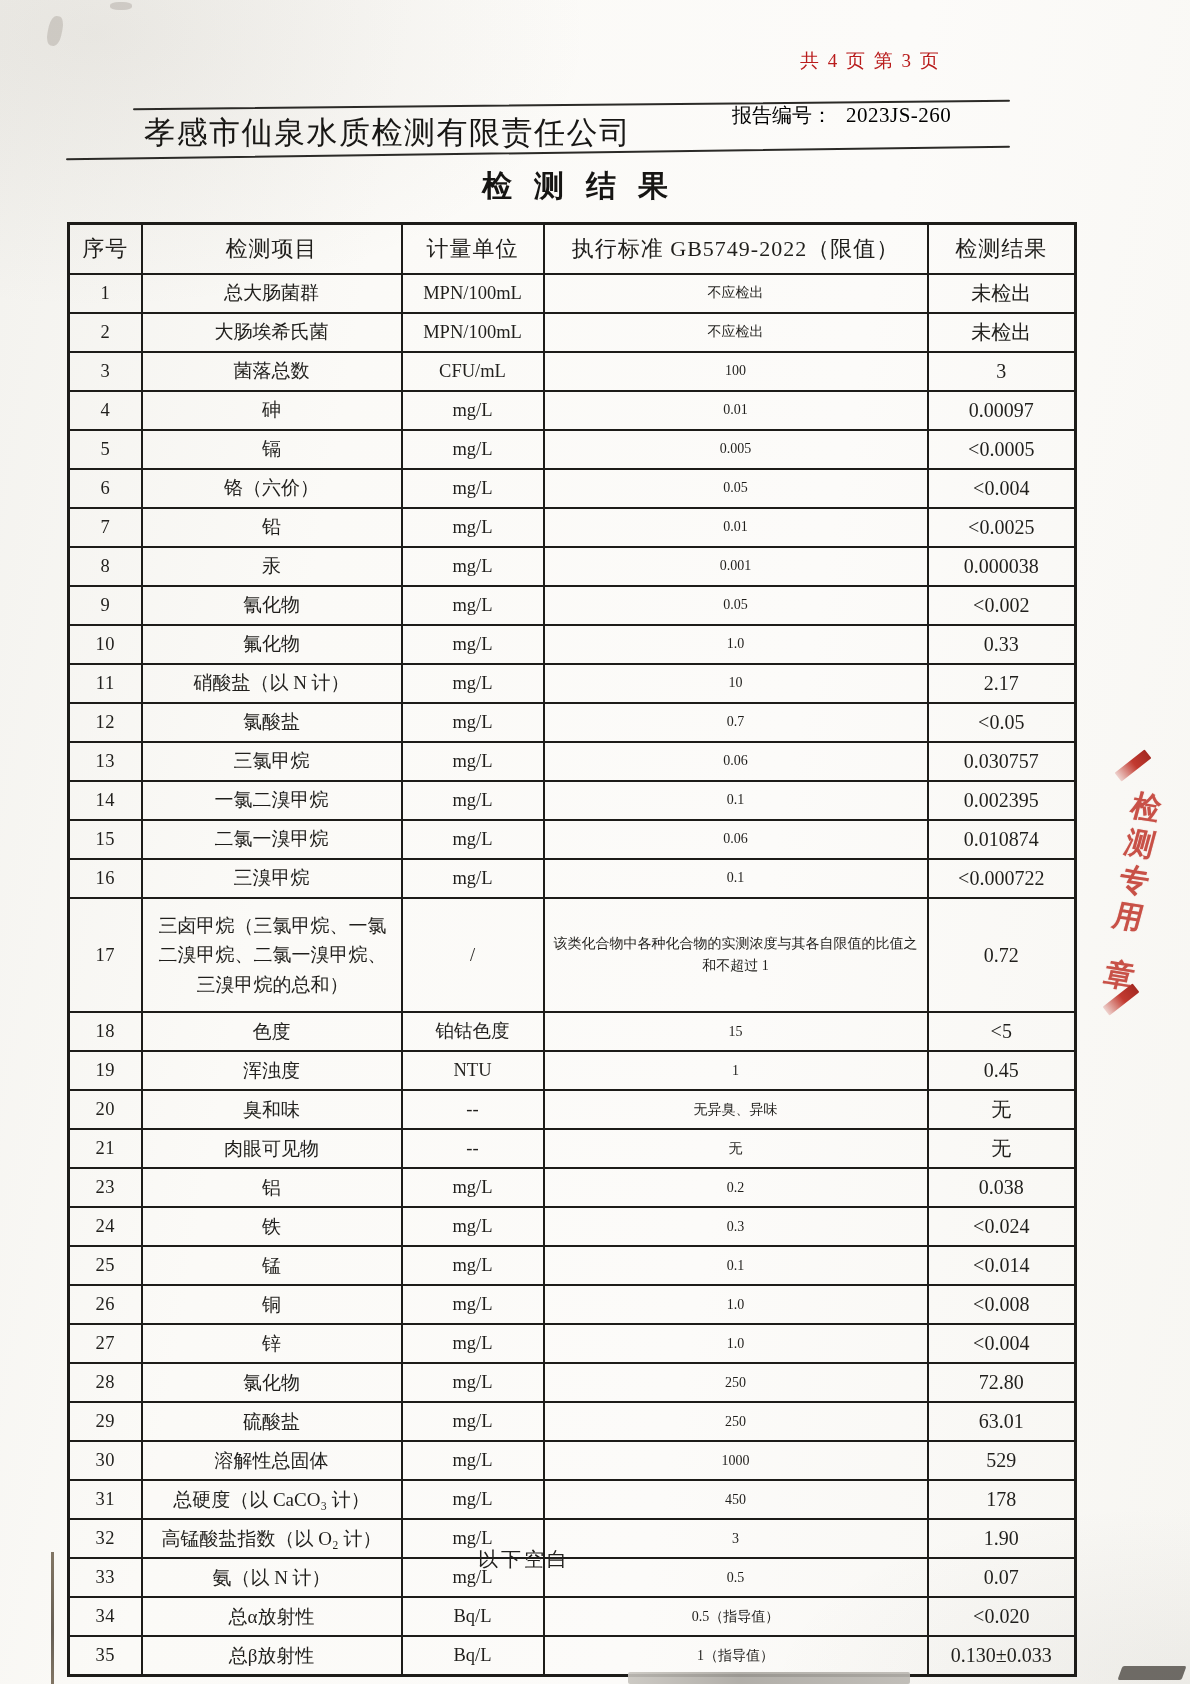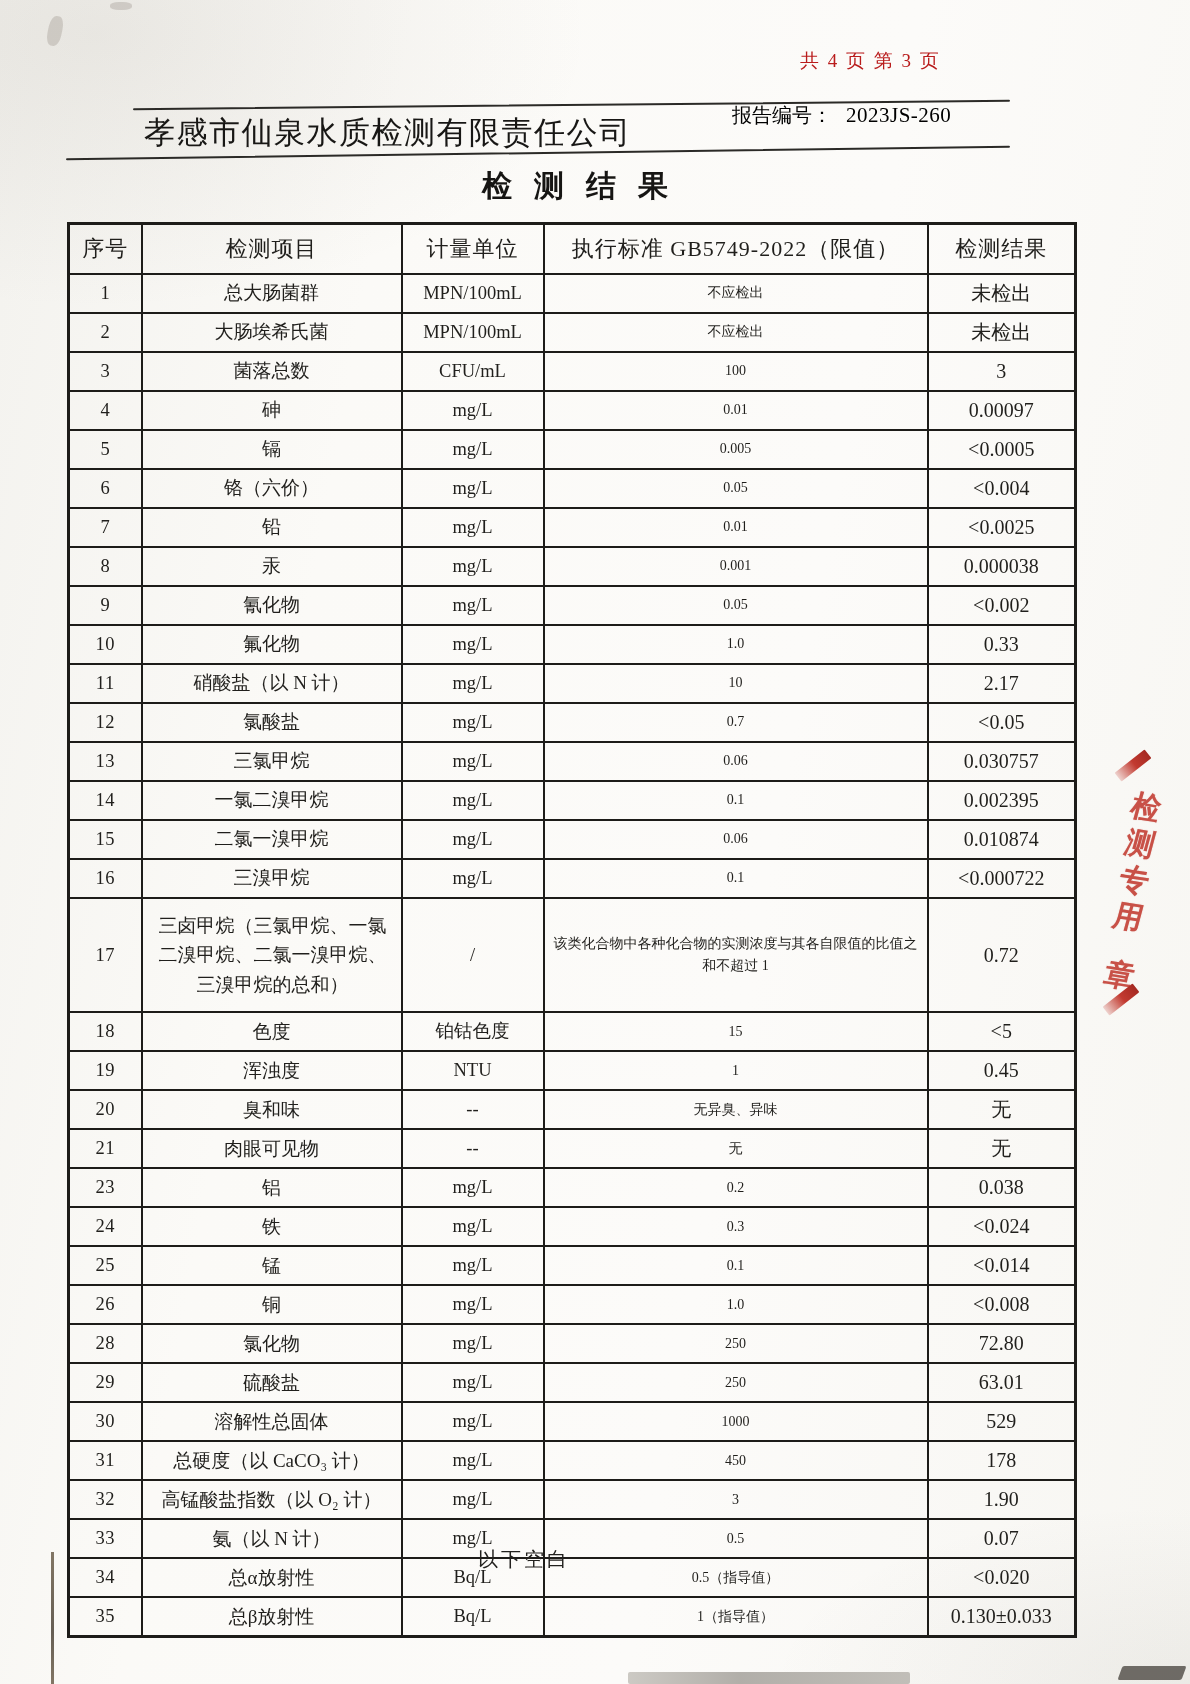--- a/index.html
+++ b/index.html
@@ -284,20 +284,27 @@
           <td class="res">&lt;0.014</td>
         </tr>
         <tr>
           <td class="num">26</td>
           <td class="item">铜</td>
           <td class="unit">mg/L</td>
           <td class="std">1.0</td>
           <td class="res">&lt;0.008</td>
         </tr>
         <tr>
+          <td class="num">27</td>
+          <td class="item">锌</td>
+          <td class="unit">mg/L</td>
+          <td class="std">1.0</td>
+          <td class="res">&lt;0.004</td>
+        </tr>
+        <tr>
           <td class="num">28</td>
           <td class="item">氯化物</td>
           <td class="unit">mg/L</td>
           <td class="std">250</td>
           <td class="res">72.80</td>
         </tr>
         <tr>
           <td class="num">29</td>
           <td class="item">硫酸盐</td>
           <td class="unit">mg/L</td>

